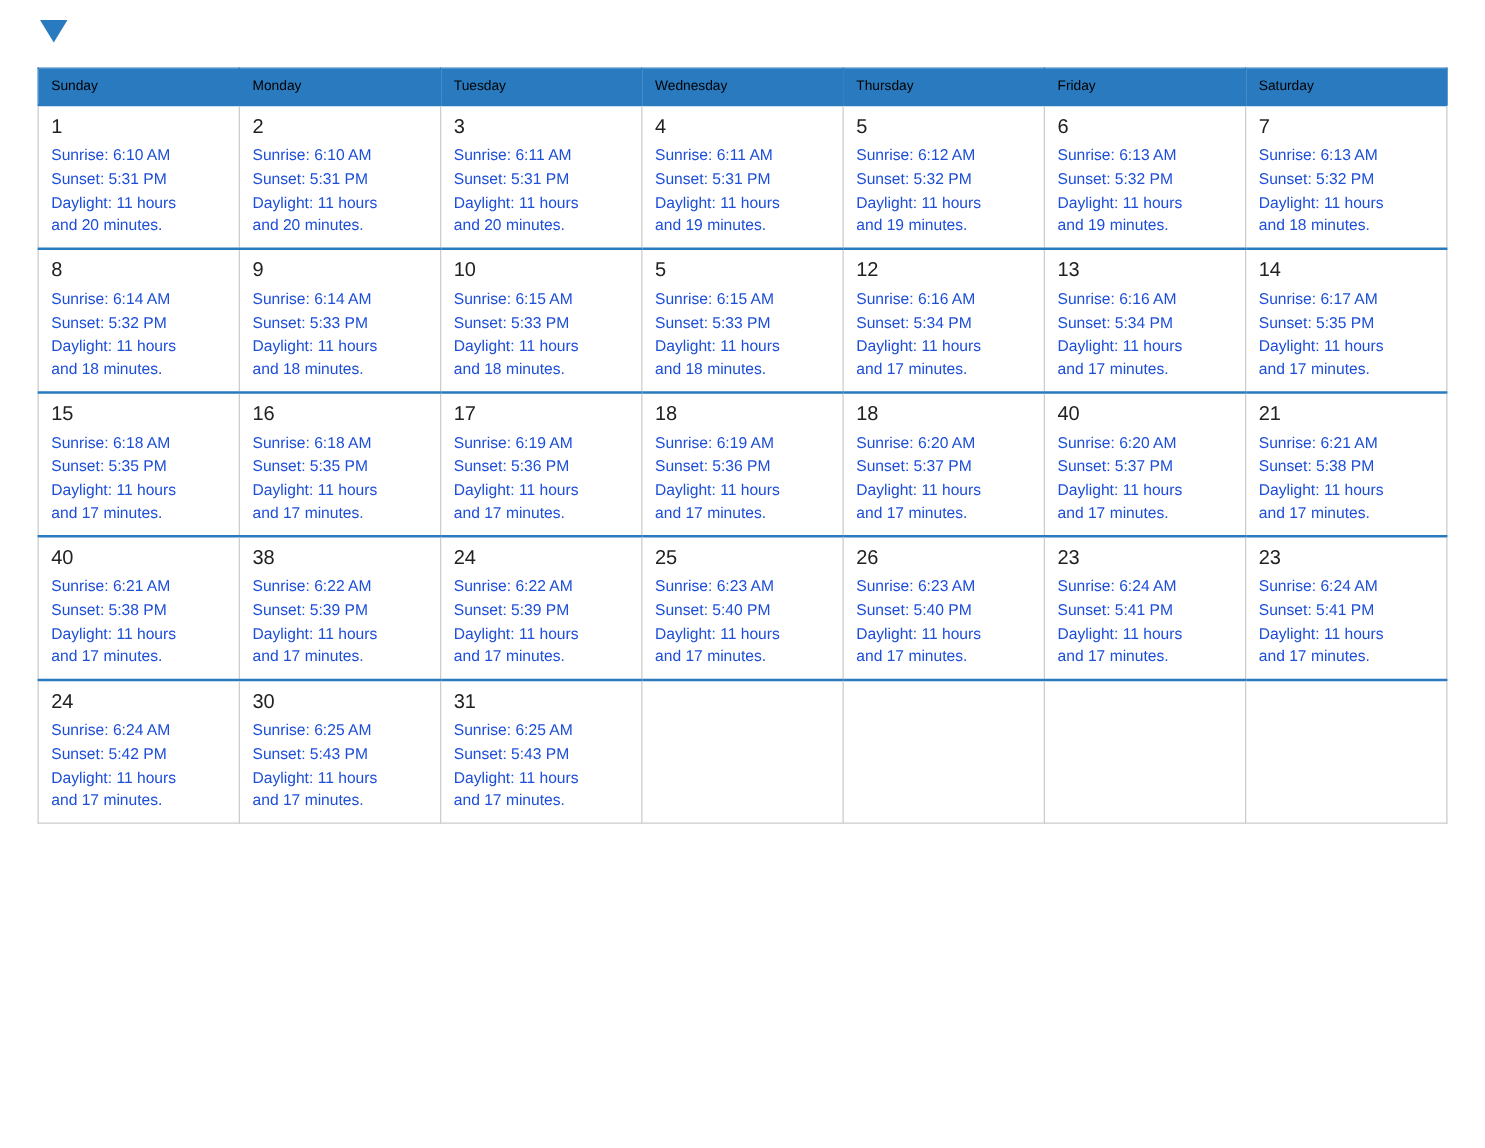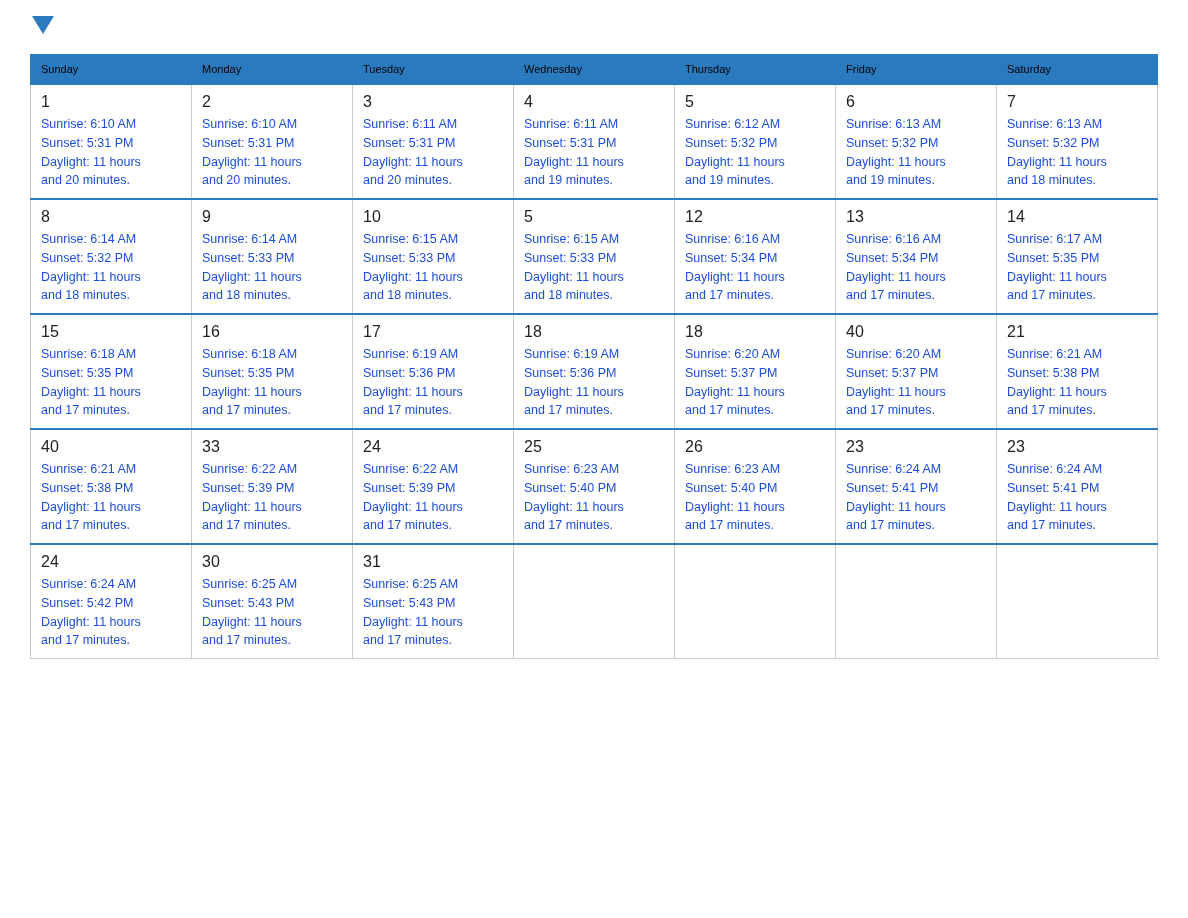--- a/index.html
+++ b/index.html
@@ -209,21 +209,21 @@
         <span class="day-number">21</span>
         <div class="day-info">Sunrise: 6:21 AM<br>Sunset: 5:38 PM<br>Daylight: 11 hours<br>and 17 minutes.</div>
       </td>
       </tr>
       <tr>
         <td>
         <span class="day-number">40</span>
         <div class="day-info">Sunrise: 6:21 AM<br>Sunset: 5:38 PM<br>Daylight: 11 hours<br>and 17 minutes.</div>
       </td>
         <td>
-        <span class="day-number">33</span>
+        <span class="day-number">38</span>
         <div class="day-info">Sunrise: 6:22 AM<br>Sunset: 5:39 PM<br>Daylight: 11 hours<br>and 17 minutes.</div>
       </td>
         <td>
         <span class="day-number">24</span>
         <div class="day-info">Sunrise: 6:22 AM<br>Sunset: 5:39 PM<br>Daylight: 11 hours<br>and 17 minutes.</div>
       </td>
         <td>
         <span class="day-number">25</span>
         <div class="day-info">Sunrise: 6:23 AM<br>Sunset: 5:40 PM<br>Daylight: 11 hours<br>and 17 minutes.</div>
       </td>

